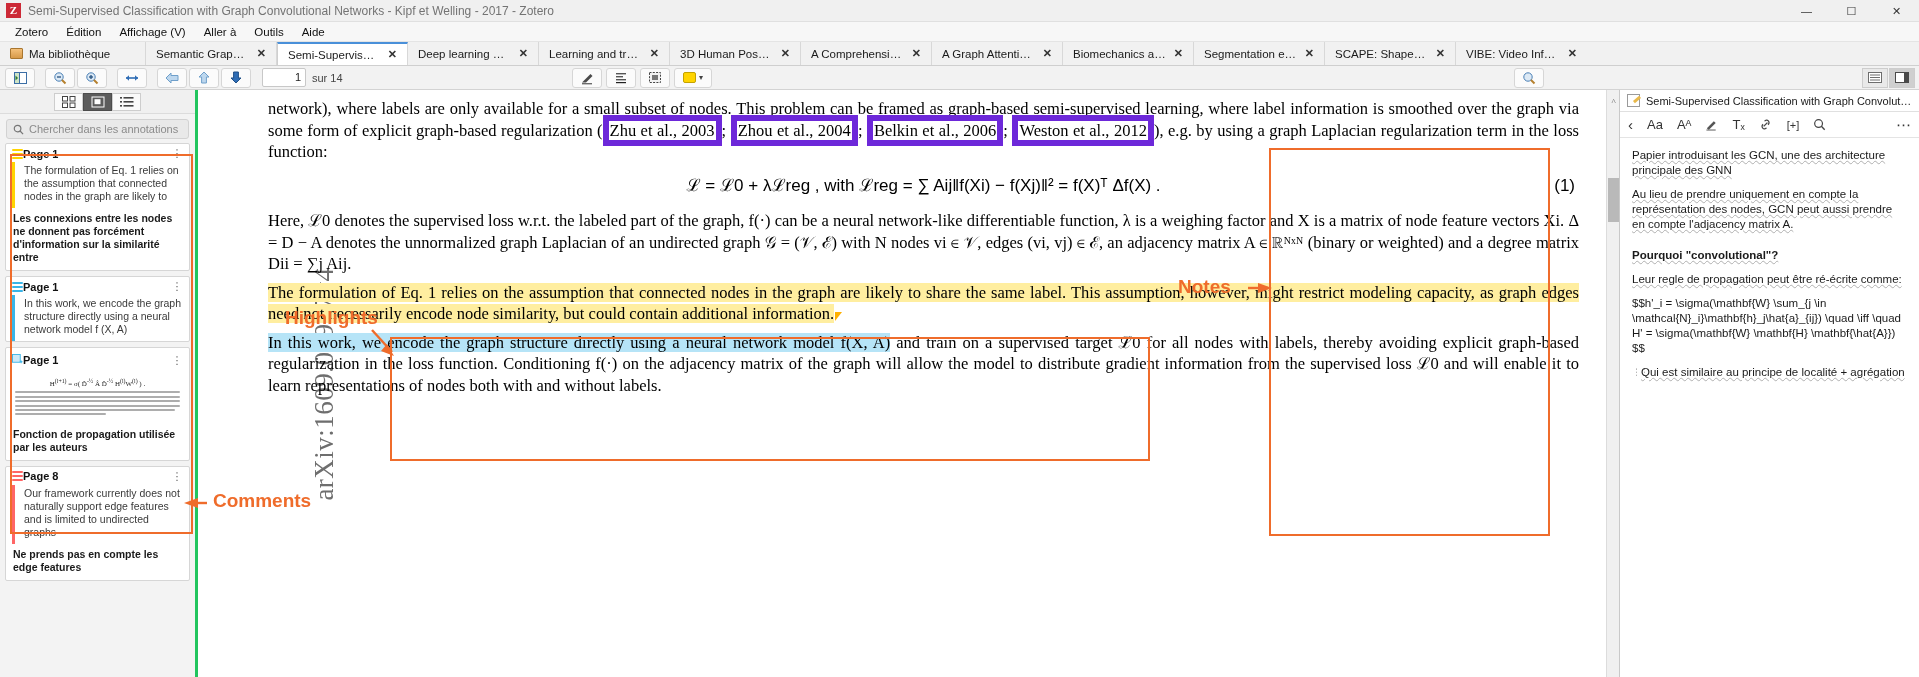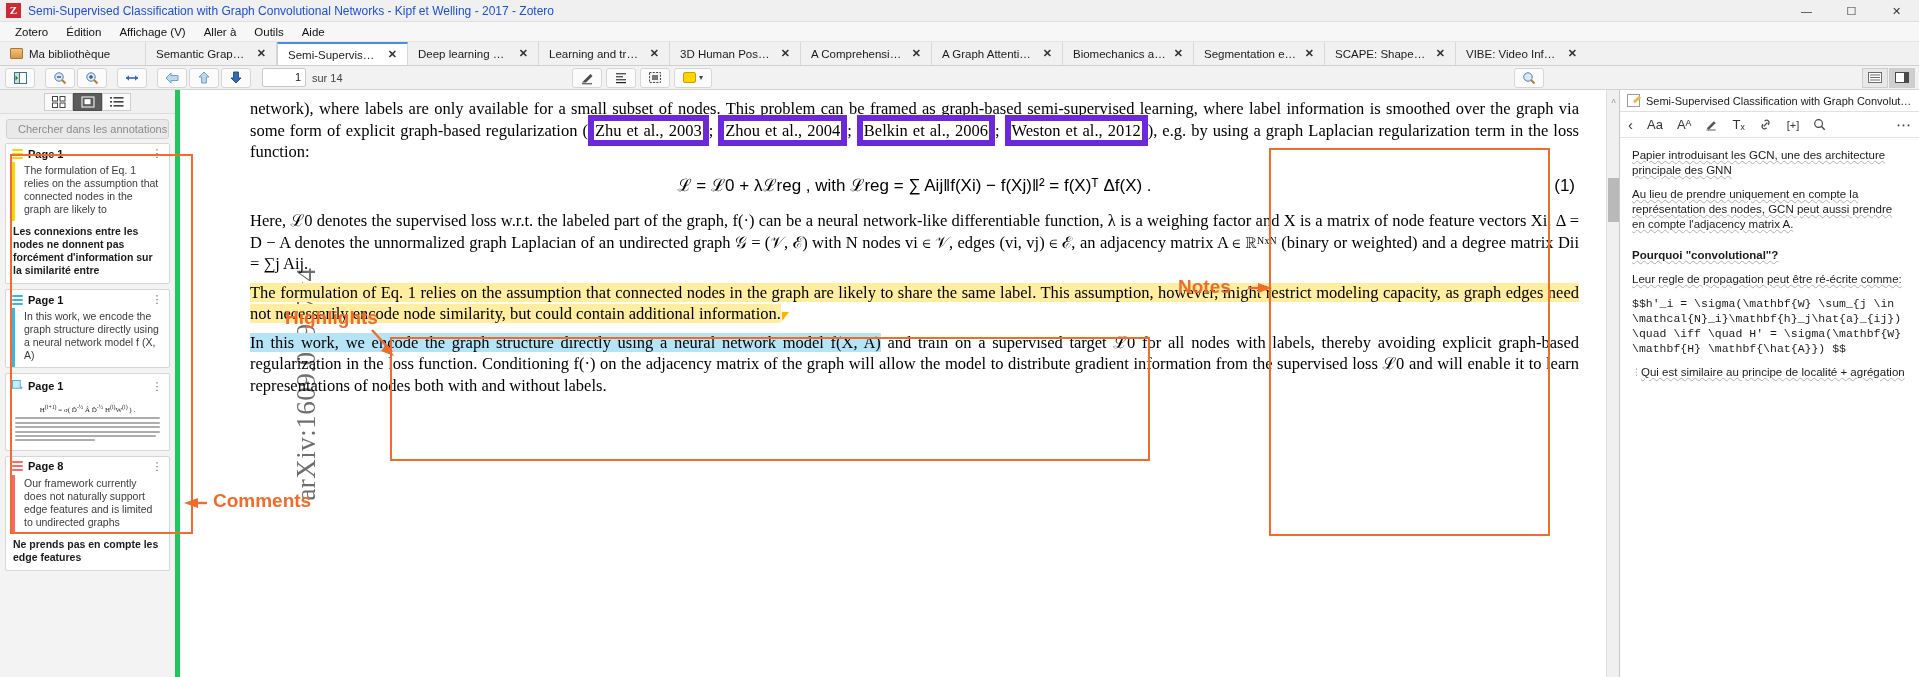--- a/index.html
+++ b/index.html
@@ -27,21 +27,21 @@
     color: #fff;
     font-weight: bold;
     font-size: 11px;
     line-height: 15px;
     text-align: center;
     font-family: "Liberation Serif", serif;
     flex: none;
   }
   .title-text {
     font-size: 12px;
-    color: #1d4ed8;
+    color: #737373;
     white-space: nowrap;
   }
   .win-buttons {
     position: absolute;
     right: 0; top: 0;
     display: flex;
     height: 22px;
   }
   .win-btn {
     width: 45px; height: 22px;
@@ -157,23 +157,23 @@
 
   
   .body {
     display: flex;
     height: calc(677px - 22px - 20px - 24px - 24px);
     background: #fff;
   }
 
   
   .sidebar {
-    width: 180px;
+    width: 198px;
     background: #f3f3f3;
-    border-right: 5px solid #22c55e;
+    border-right: 3px solid #22c55e;
     display: flex;
     flex-direction: column;
     flex: none;
   }
   .side-modes {
     display: flex; justify-content: center; align-items: center;
     height: 24px; background: #f0f0f0;
     border-bottom: 1px solid #dcdcdc;
   }
   .mode-btn {
@@ -201,21 +201,21 @@
     position: relative;
   }
   .annot-card {
     background: #fff;
     border: 1px solid #d6d6d6;
     border-radius: 2px;
     margin-bottom: 5px;
     position: relative;
   }
   .annot-head {
-    display: flex; align-items: center; gap: 5px;
+    display: flex; align-items: center; 
     padding: 3px 6px 2px 6px;
   }
   .annot-page {
     font-size: 11px; font-weight: bold; color: #111;
   }
   .annot-dots {
     margin-left: auto; font-size: 11px; color: #666; letter-spacing: 0.5px;
   }
   .hl-icon { width: 11px; height: 10px; display:flex; flex-direction:column; justify-content:space-between; }
   .hl-icon i { display:block; height:2px; border-radius:1px; }
@@ -377,21 +377,21 @@
     font-size: 11.5px;
     line-height: 15px;
     color: #1a1a1a;
     overflow: hidden;
     position: relative;
   }
   .notes-body p { margin: 0 0 9px 0; }
   .notes-body .sp { margin-bottom: 16px; }
   .u { text-decoration: underline; text-decoration-color: #b0b0b0; text-decoration-style: wavy; text-decoration-thickness:1px;}
   .bold { font-weight: bold; }
-  .mono-math { font-family: Liberation Mono, monospace; }
+  .mono-math { font-family: Liberation Sans, sans-serif; }
   .drag-dots {
     display:inline-block; width:6px; color:#999; font-size:9px; letter-spacing:-1px;
     margin-right: 3px; vertical-align: 1px;
   }
 </style>
 </head>
 <body>
 
 <div class="titlebar">
   <div class="z-logo">Z</div>
@@ -660,20 +660,21 @@
           </div>
           <div class="fakelines">
             <div style="width:100%"></div>
               <div style="width:100%"></div>
               <div style="width:100%"></div>
             <div style="width:100%"></div>
               <div style="width:97%"></div>
               <div style="width:55%"></div>
           </div>
         </div>
+        <div class="annot-comment">Fonction de propagation utilisée par les auteurs</div>
       </div>
 
       <div class="annot-card">
         <div class="annot-head">
           <span class="hl-icon">
             <i style="background:#ff6666"></i>
               <i style="background:#ff6666"></i>
               <i style="background:#ff6666"></i>
           </span>
           <span class="annot-page">Page 8</span>

